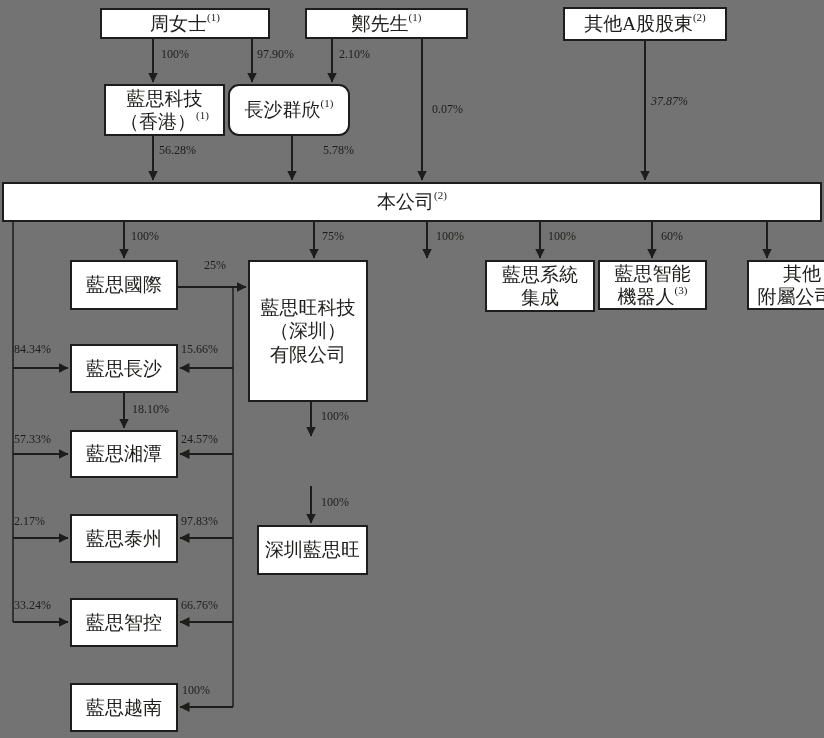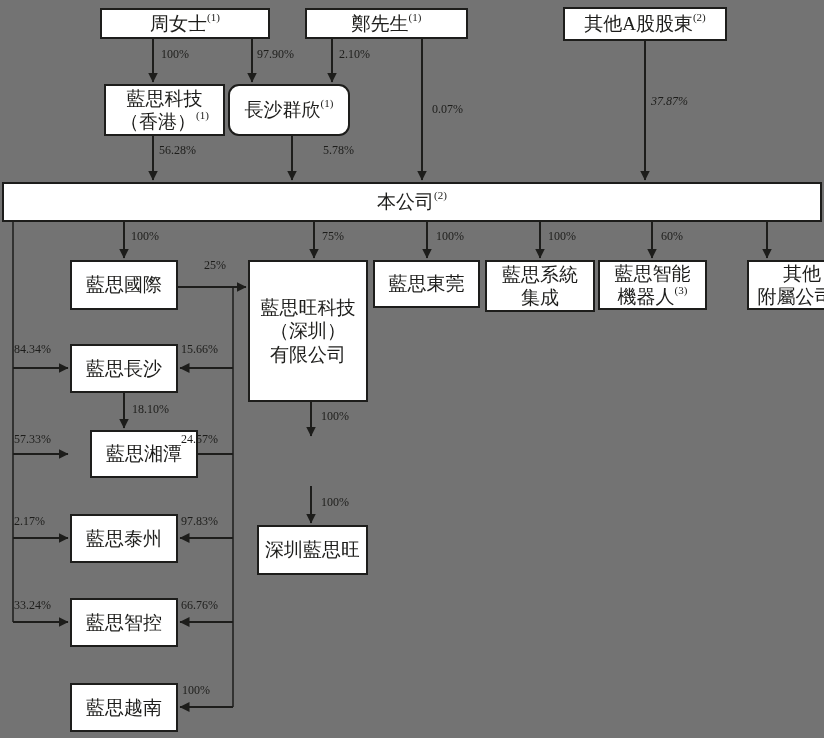--- a/index.html
+++ b/index.html
@@ -86,40 +86,37 @@
   </div>
 
   <div class="box" style="left:70px; top:260px; width:108px; height:50px;">
     <span class="bl">藍思國際</span>
   </div>
   <div class="box" style="left:248px; top:260px; width:120px; height:142px;">
     <span class="bl">藍思旺科技</span>
     <span class="bl">（深圳）</span>
     <span class="bl">有限公司</span>
   </div>
-  <div class="box" style="left:373px; top:260px; width:107px; height:48px;">
-    <span class="bl">藍思東莞</span>
-  </div>
   <div class="box" style="left:485px; top:260px; width:110px; height:52px;">
     <span class="bl">藍思系統</span>
     <span class="bl">集成</span>
   </div>
   <div class="box" style="left:598px; top:260px; width:109px; height:50px;">
     <span class="bl">藍思智能</span>
     <span class="bl"><span>機器人</span><sup>(3)</sup></span>
   </div>
   <div class="box" style="left:712px; top:260px; width:110px; height:50px;margin-left:35px;">
     <span class="bl">其他</span>
     <span class="bl"><span>附屬公司</span><sup>(4)</sup></span>
   </div>
 
   <div class="box" style="left:70px; top:344px; width:108px; height:49px;">
     <span class="bl">藍思長沙</span>
   </div>
-  <div class="box" style="left:70px; top:430px; width:108px; height:48px;margin-left:20px;">
+  <div class="box" style="left:70px; top:430px; width:108px; height:48px;">
     <span class="bl">藍思湘潭</span>
   </div>
   <div class="box" style="left:70px; top:514px; width:108px; height:49px;">
     <span class="bl">藍思泰州</span>
   </div>
   <div class="box" style="left:70px; top:598px; width:108px; height:49px;">
     <span class="bl">藍思智控</span>
   </div>
   <div class="box" style="left:70px; top:683px; width:108px; height:49px;">
     <span class="bl">藍思越南</span>

